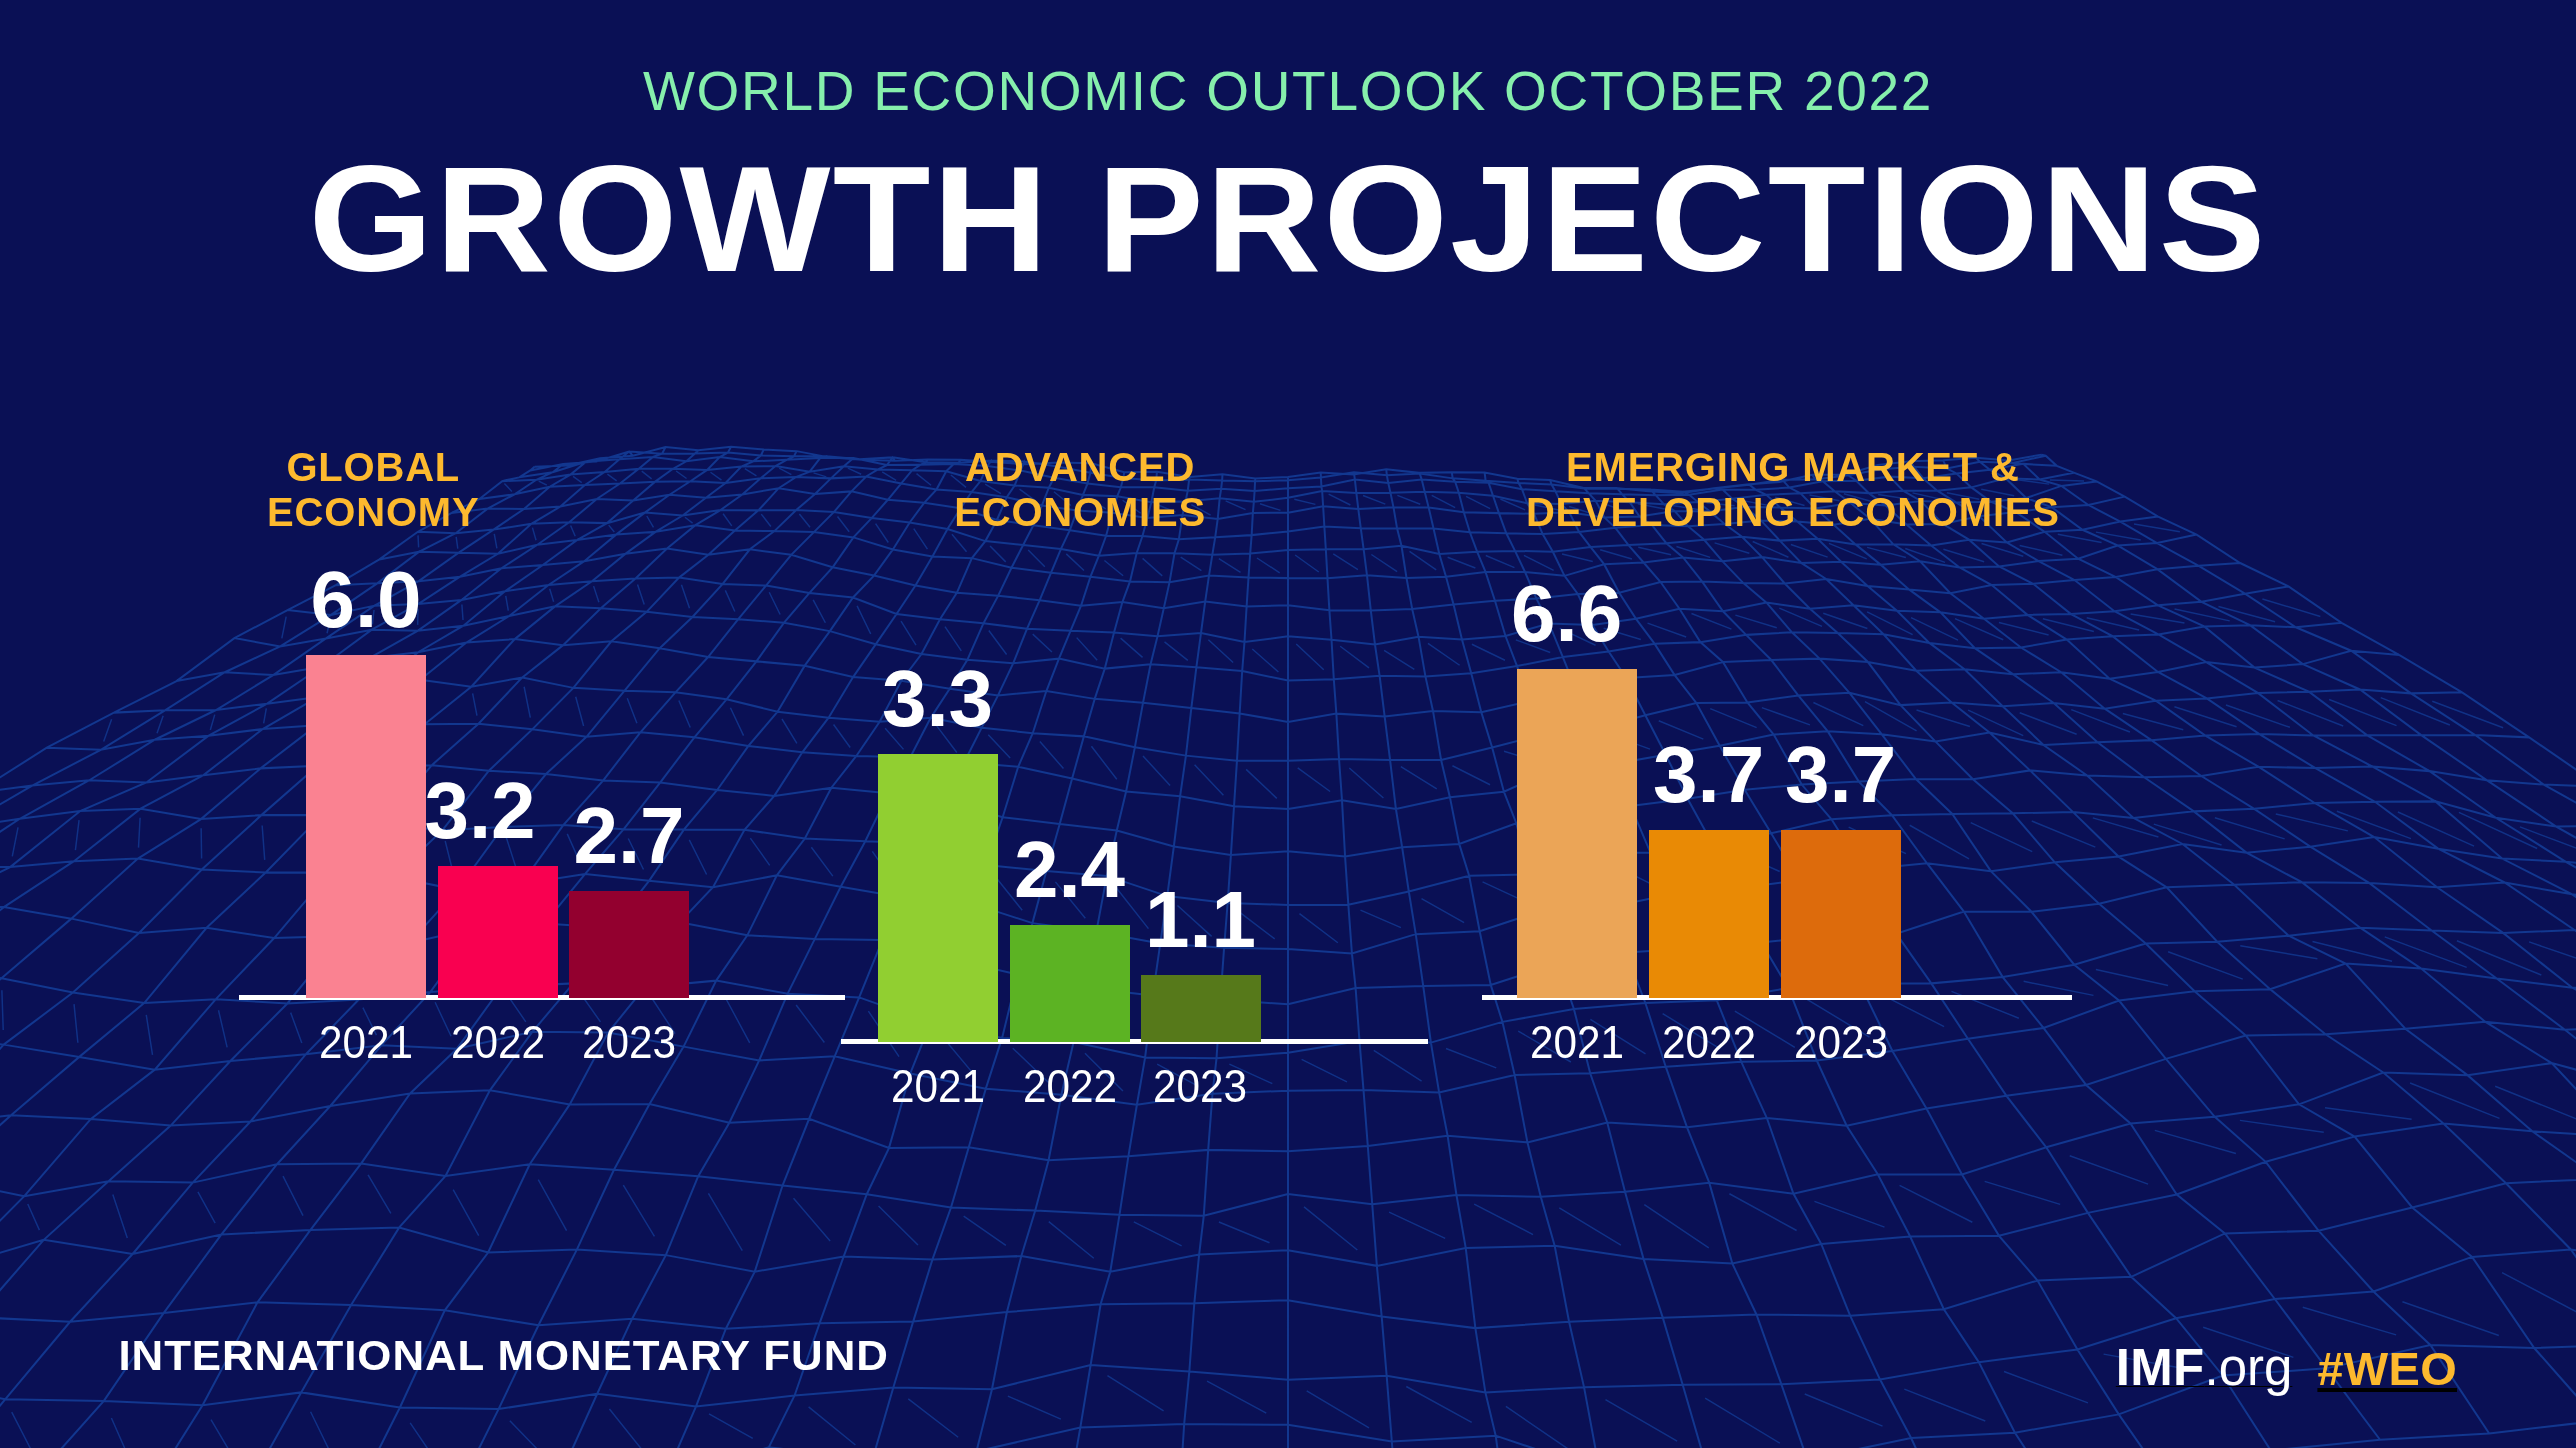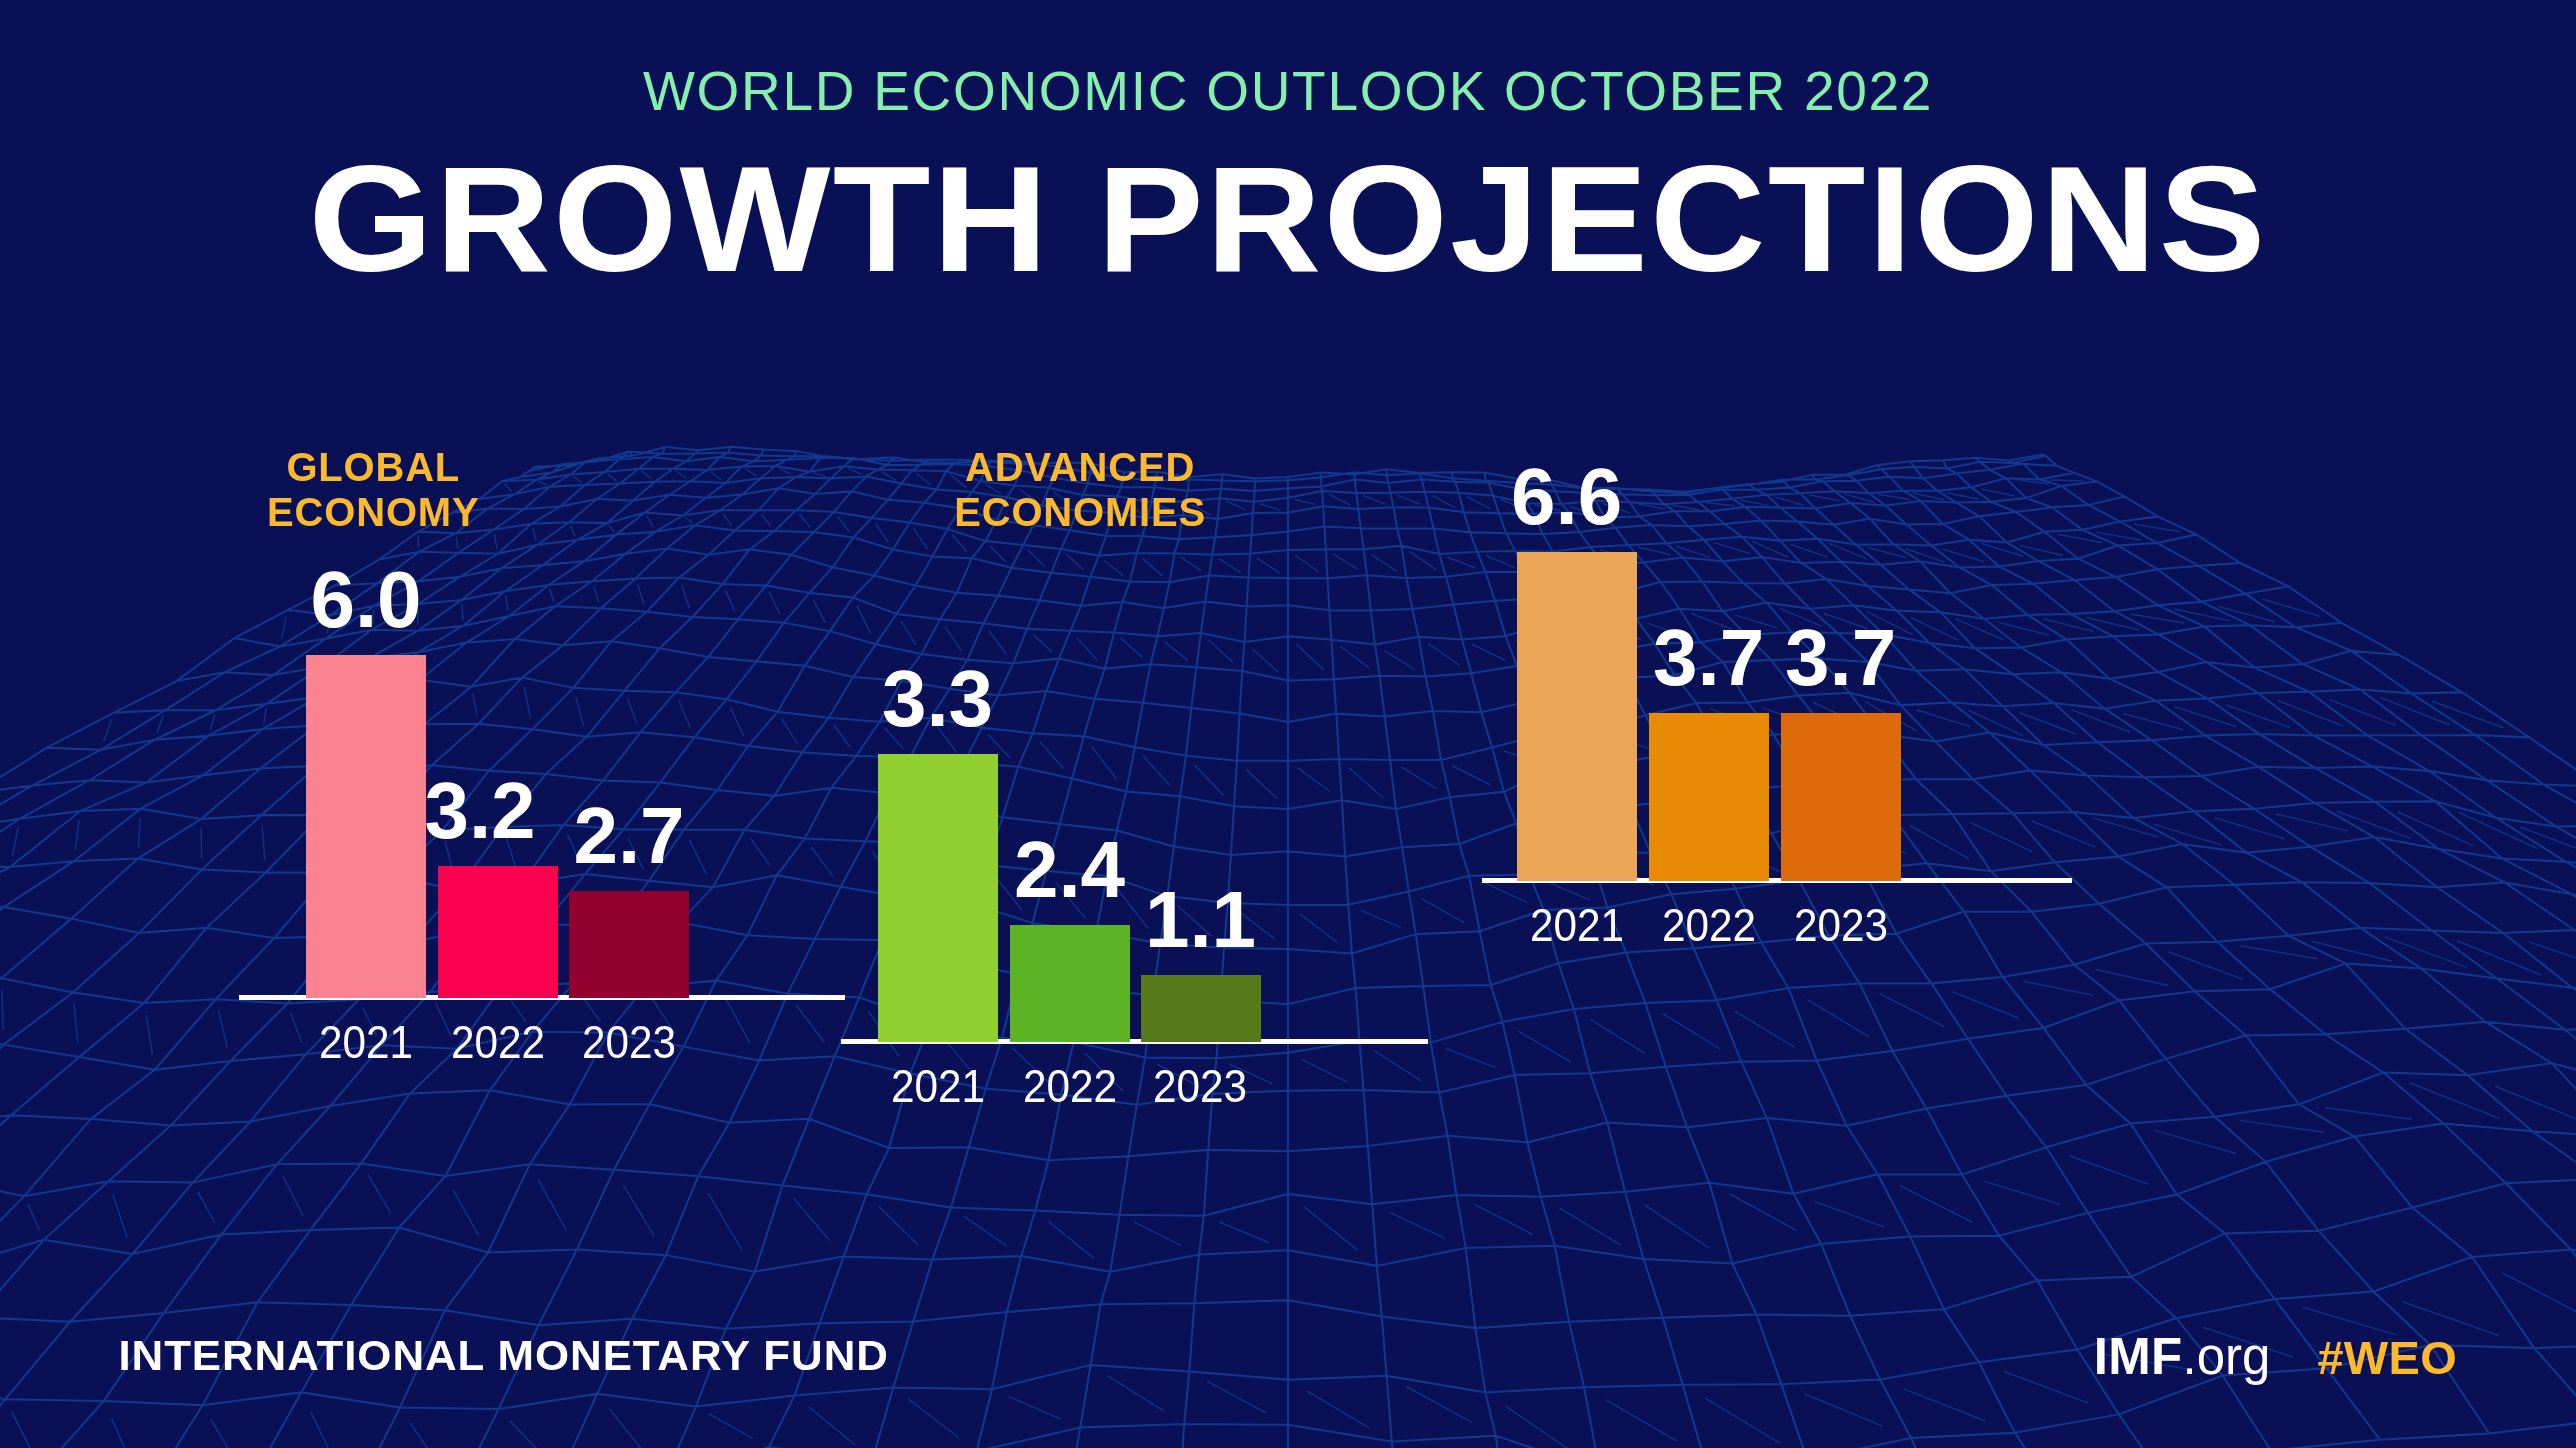--- a/index.html
+++ b/index.html
@@ -141,26 +141,27 @@
     color:#ffffff;
     font-weight:bold;
     font-size:43px;
     letter-spacing:0.9px;
     line-height:1;
     white-space:nowrap;
     transform:scaleX(1.02);
   }
   #brand {
     position:absolute;
-    right:119px; top:36px;
+    right:119px; top:47px;
     display:flex;
     flex-direction:row;
     align-items:baseline;
-    gap:47px;
-    white-space:nowrap;
+    gap:25px;
+    white-space:nowrap;
+    text-decoration:underline;
   }
   #imf-url { line-height:1; white-space:nowrap; }
   #imf-url-bold {
     color:#ffffff; font-weight:bold; font-size:51px;
     letter-spacing:0.3px;
   }
   #imf-url-tld {
     color:#ffffff; font-weight:400; font-size:51px;
   }
   #weo-tag {
@@ -218,20 +219,22 @@
           <div class="year-label" style="left: 101px; width: 180px;">2021</div>
           <div class="bar" style="left: 263px; width: 120px; height: 117px; background: rgb(92, 179, 35);"></div>
           <div class="bar-value" style="left: 243px; width: 160px; bottom: 357px;">2.4</div>
           <div class="year-label" style="left: 233px; width: 180px;">2022</div>
           <div class="bar" style="left: 394px; width: 120px; height: 67px; background: rgb(86, 121, 26);"></div>
           <div class="bar-value" style="left: 374px; width: 160px; bottom: 307px;">1.1</div>
           <div class="year-label" style="left: 363px; width: 180px;">2023</div>
         </div>
       </div>
       <div class="chart-group g2">
+        <div class="group-title">EMERGING MARKET &amp;
+DEVELOPING ECONOMIES</div>
         <div class="plot">
           <div class="axis-line" style="left: 68px; width: 590px;"></div>
           <div class="bar" style="left: 103px; width: 120px; height: 329px; background: rgb(235, 165, 87);"></div>
           <div class="bar-value" style="left: 73px; width: 160px; bottom: 569px;">6.6</div>
           <div class="year-label" style="left: 73px; width: 180px;">2021</div>
           <div class="bar" style="left: 235px; width: 120px; height: 168px; background: rgb(233, 138, 5);"></div>
           <div class="bar-value" style="left: 215px; width: 160px; bottom: 408px;">3.7</div>
           <div class="year-label" style="left: 205px; width: 180px;">2022</div>
           <div class="bar" style="left: 367px; width: 120px; height: 168px; background: rgb(221, 107, 12);"></div>
           <div class="bar-value" style="left: 347px; width: 160px; bottom: 408px;">3.7</div>

